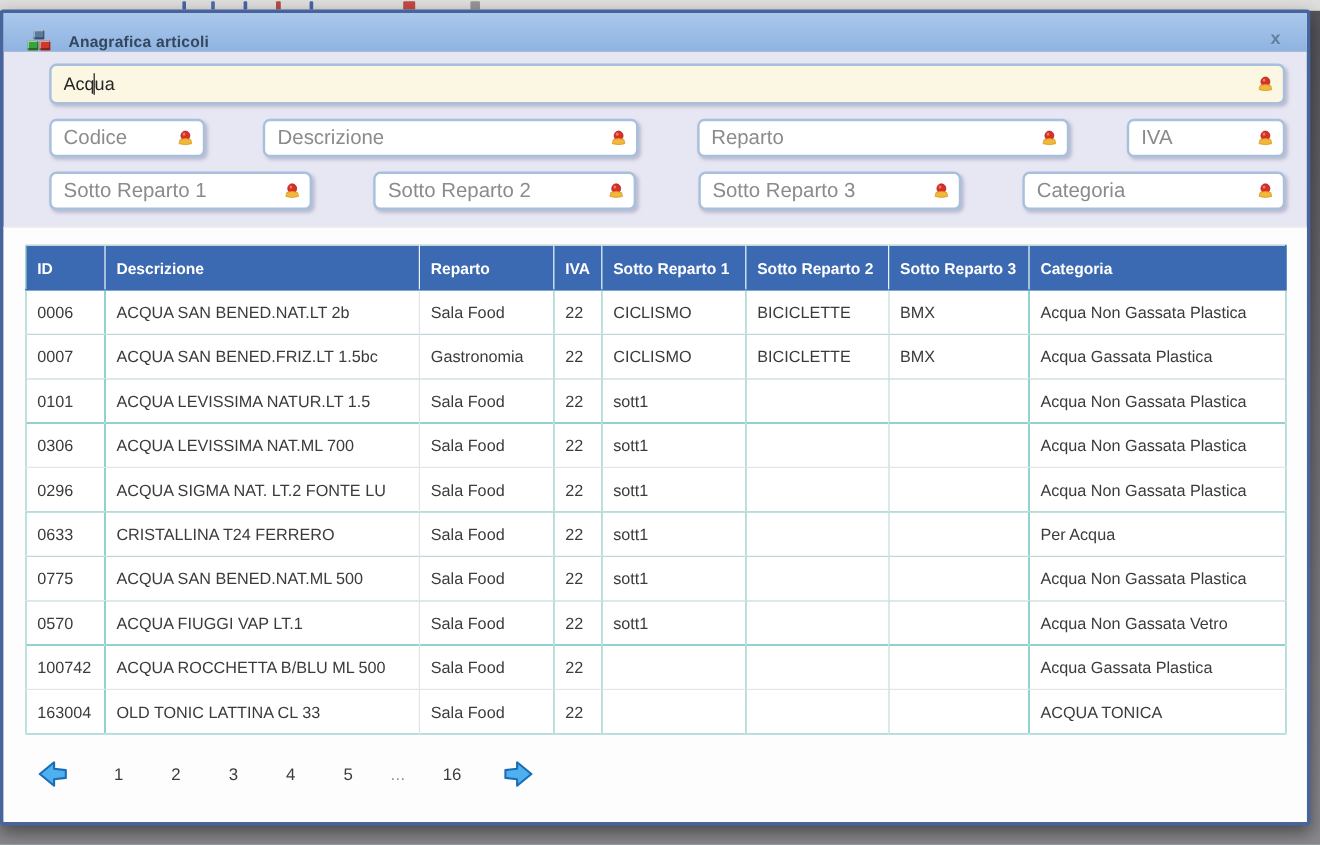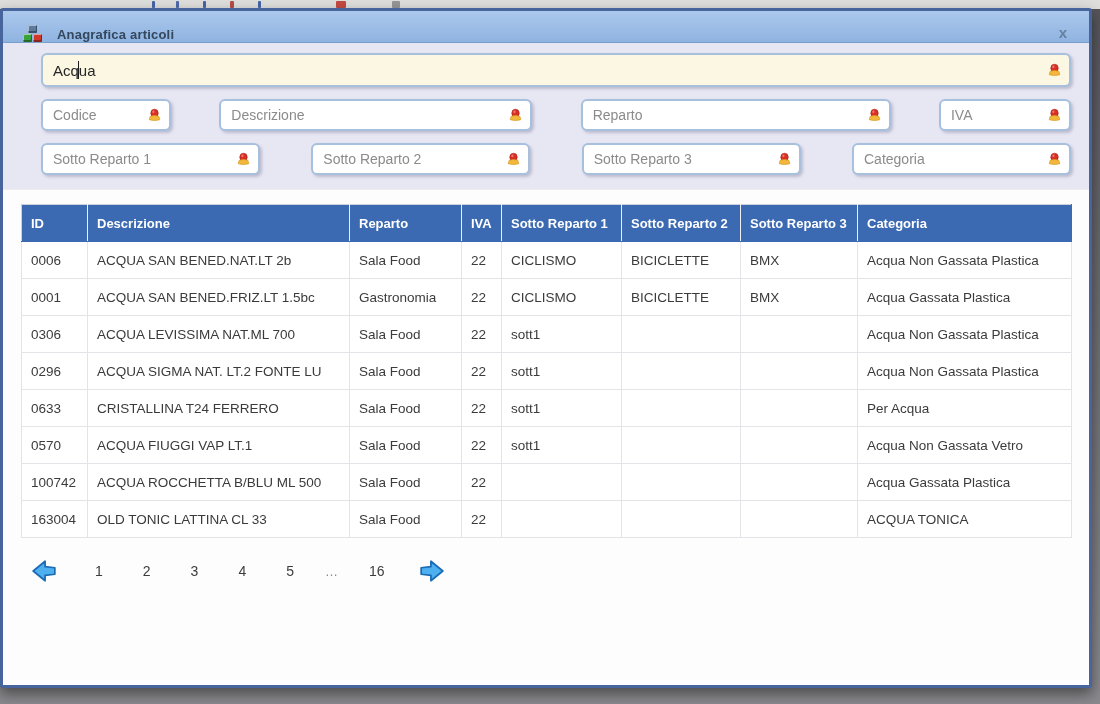--- a/index.html
+++ b/index.html
@@ -38,21 +38,21 @@
   .title-text { font-size:13px; font-weight:bold; color:#33475d; letter-spacing:.2px; }
   .close-x { margin-left:auto; font-size:15px; font-weight:bold; color:#64809f; cursor:pointer; line-height:1; padding:2px 4px; }
 
   .modal-body { flex:1; display:flex; flex-direction:column; padding:10px 18px 0 18px; }
 
   .field { position:relative;padding-left:20px; }
   .field input {
     width:100%; height:32px;
     border:2px solid #a6c0dd; border-radius:6px;
     background:#fff; color:#b91c1c;
-    font-family:"Liberation Sans", sans-serif; font-size:14px;
+    font-family:"Liberation Sans", sans-serif; font-size:17px;
     padding:0 30px 0 10px; outline:none;
     box-shadow:2px 2px 3px rgba(110,110,140,.35);
   }
   .field input::placeholder { color:#8b8b8b; opacity:1; }
   .search-row .field input {
     height:34px; background:#fcf7e2; font-size:15px; color:#262626;
   }
   .clear-icon { position:absolute; right:9px; top:50%; transform:translateY(-50%); width:15px; height:15px; }
 
   .caret {
@@ -233,30 +233,40 @@
               <td>0006</td>
               <td>ACQUA SAN BENED.NAT.LT 2b</td>
               <td>Sala Food</td>
               <td>22</td>
               <td>CICLISMO</td>
               <td>BICICLETTE</td>
               <td>BMX</td>
               <td>Acqua Non Gassata Plastica</td>
             </tr>
             <tr>
-              <td>0001</td>
+              <td>0007</td>
               <td>ACQUA SAN BENED.FRIZ.LT 1.5bc</td>
               <td>Gastronomia</td>
               <td>22</td>
               <td>CICLISMO</td>
               <td>BICICLETTE</td>
               <td>BMX</td>
               <td>Acqua Gassata Plastica</td>
             </tr>
             <tr>
+              <td>0101</td>
+              <td>ACQUA LEVISSIMA NATUR.LT 1.5</td>
+              <td>Sala Food</td>
+              <td>22</td>
+              <td>sott1</td>
+              <td></td>
+              <td></td>
+              <td>Acqua Non Gassata Plastica</td>
+            </tr>
+            <tr>
               <td>0306</td>
               <td>ACQUA LEVISSIMA NAT.ML 700</td>
               <td>Sala Food</td>
               <td>22</td>
               <td>sott1</td>
               <td></td>
               <td></td>
               <td>Acqua Non Gassata Plastica</td>
             </tr>
             <tr>
@@ -271,20 +281,30 @@
             </tr>
             <tr>
               <td>0633</td>
               <td>CRISTALLINA T24 FERRERO</td>
               <td>Sala Food</td>
               <td>22</td>
               <td>sott1</td>
               <td></td>
               <td></td>
               <td>Per Acqua</td>
+            </tr>
+            <tr>
+              <td>0775</td>
+              <td>ACQUA SAN BENED.NAT.ML 500</td>
+              <td>Sala Food</td>
+              <td>22</td>
+              <td>sott1</td>
+              <td></td>
+              <td></td>
+              <td>Acqua Non Gassata Plastica</td>
             </tr>
             <tr>
               <td>0570</td>
               <td>ACQUA FIUGGI VAP LT.1</td>
               <td>Sala Food</td>
               <td>22</td>
               <td>sott1</td>
               <td></td>
               <td></td>
               <td>Acqua Non Gassata Vetro</td>

